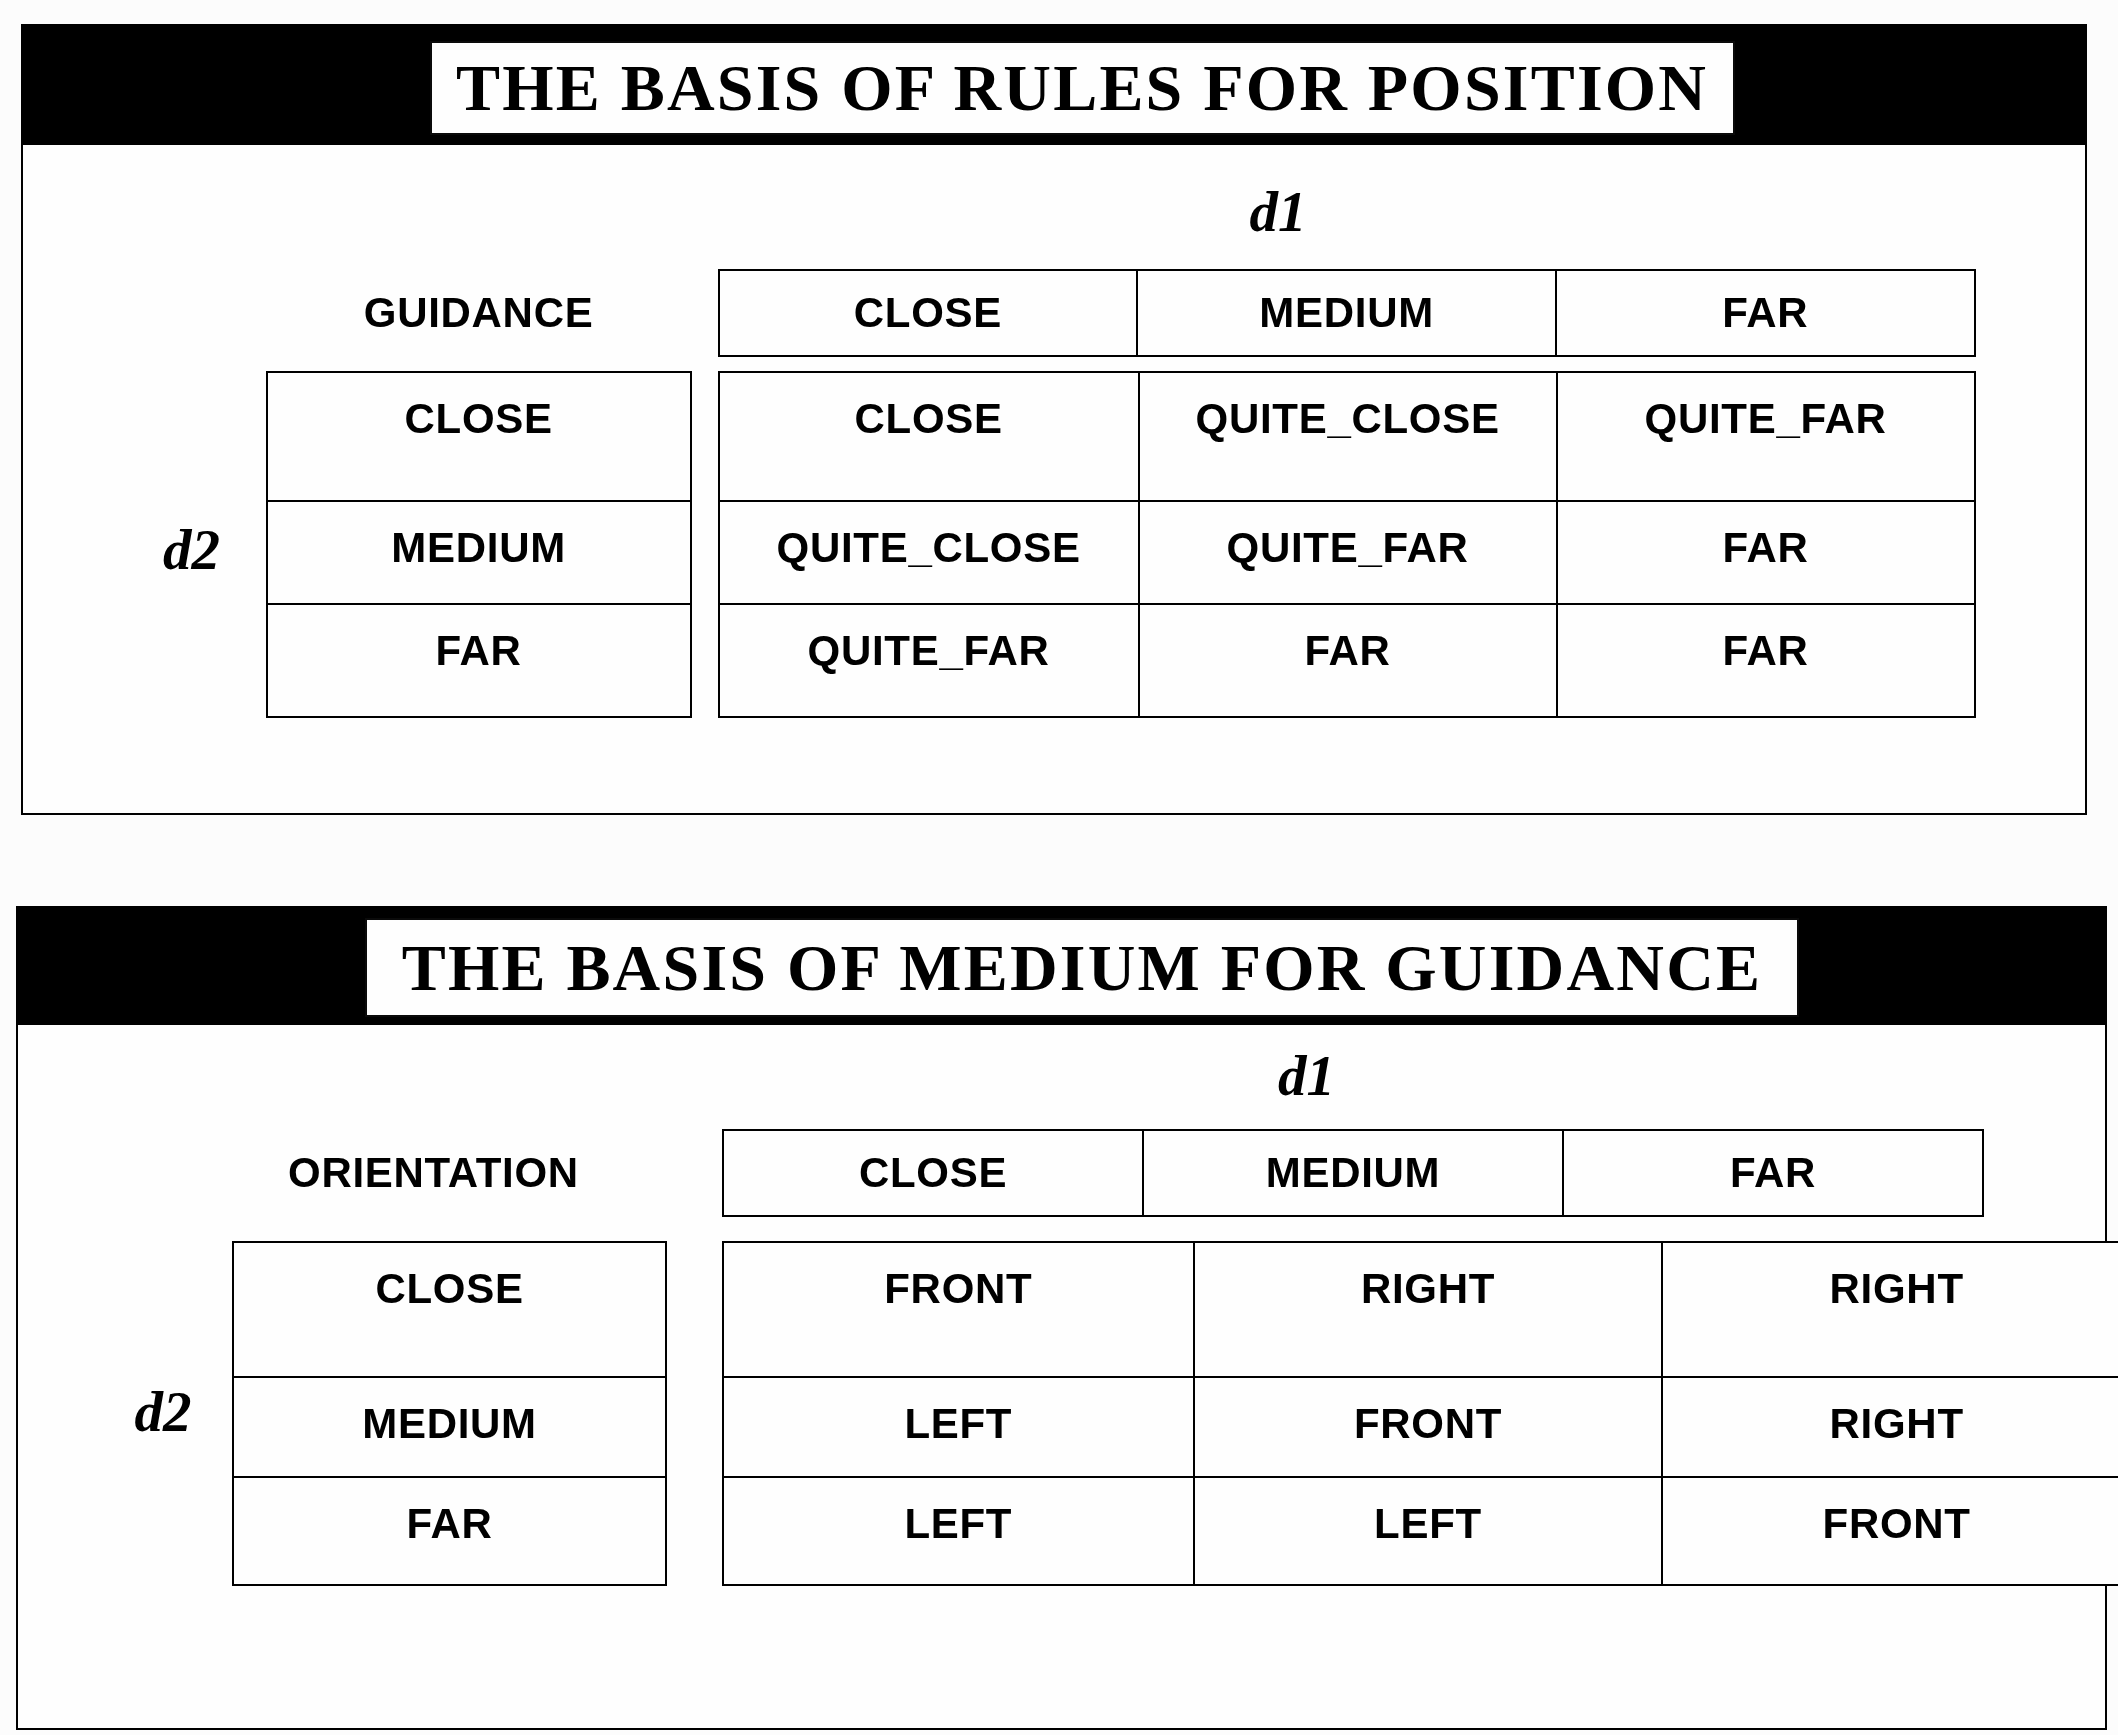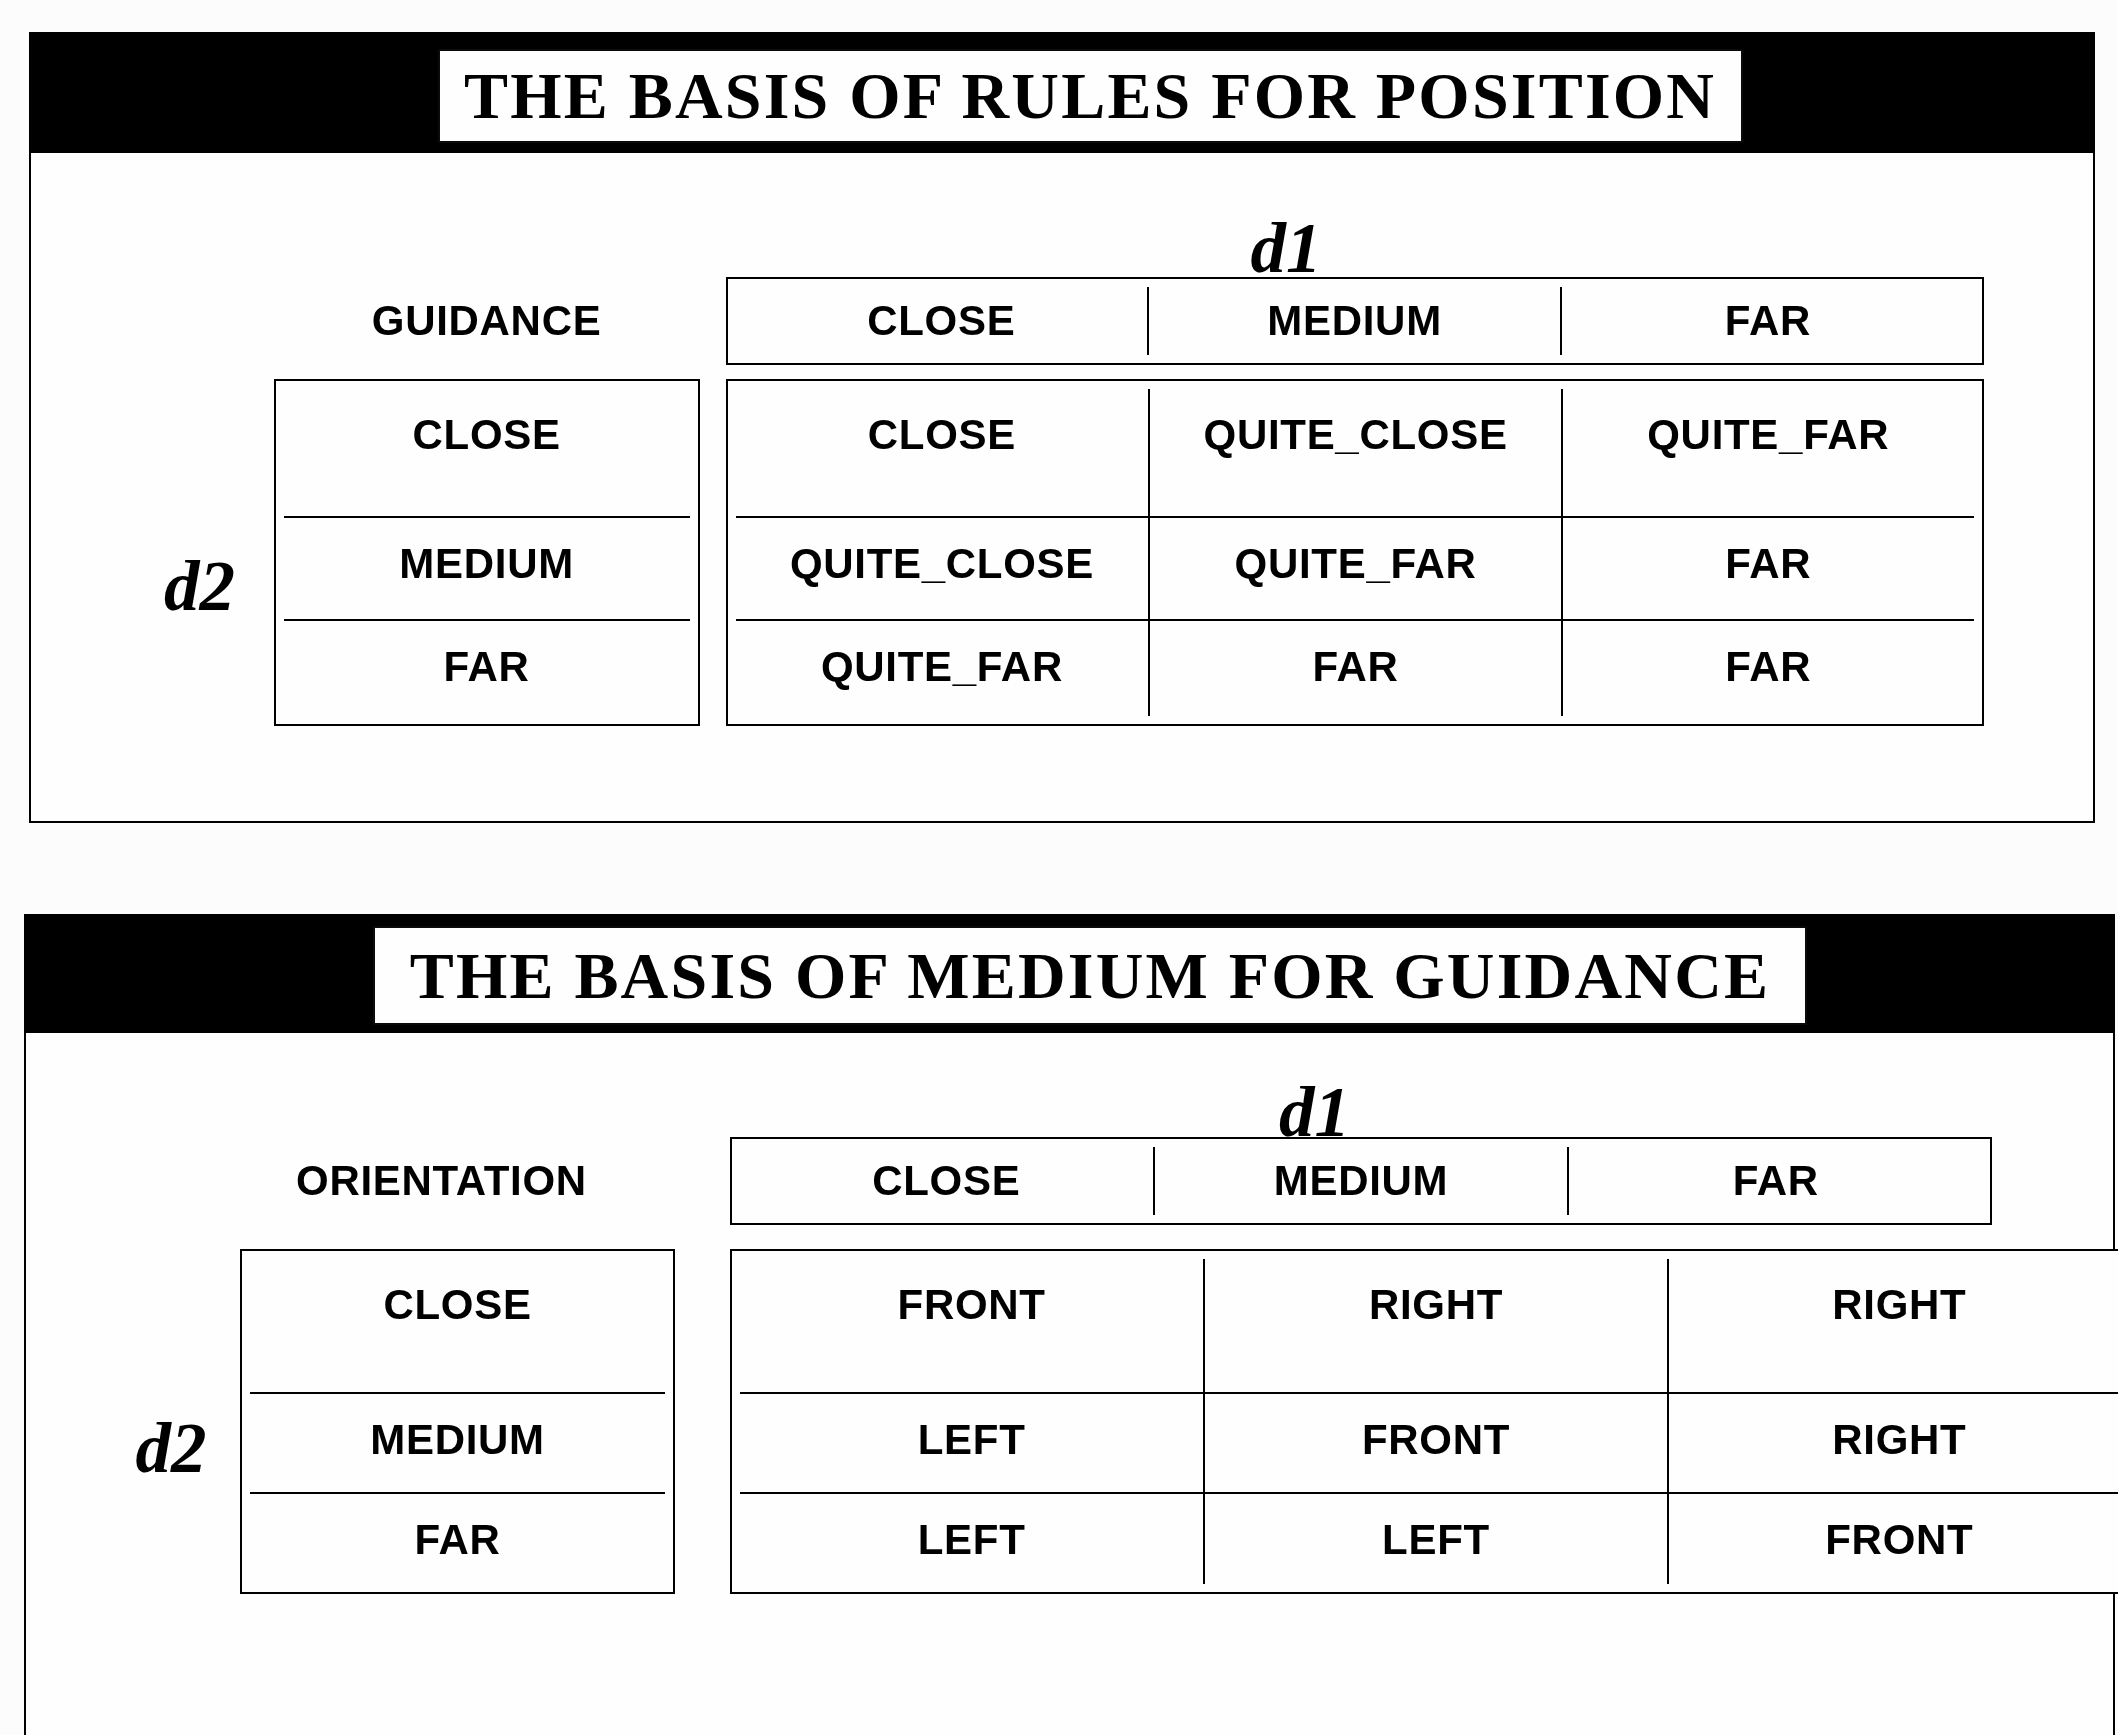--- a/index.html
+++ b/index.html
@@ -1,15 +1,15 @@
 <!DOCTYPE html>
 <html style="font-size:11.8px"><head>
 <meta charset="utf-8">
 <style>
-  * { margin: 0; padding: 8px; box-sizing: border-box; }
+  * { margin: 0; padding: 0; box-sizing: border-box; }
   html, body {
     width: 2119px; height: 1736px;
     background: #fcfcfc;
     font-family: "Liberation Sans", sans-serif;
     position: relative;
     overflow: hidden;
   }
   .panel {
     position: absolute;
     background: #fefefe;
@@ -40,24 +40,23 @@
   .p1 .title-box { left: 407px; top: 14.7px; width: 1305px; height: 94px; }
   .p2 .title-box { left: 347px; top: 10.3px; width: 1434px; height: 99px; }
 
   .axis-label {
     position: absolute;
     width: 221px;
     text-align: center;
     font-family: "Liberation Serif", serif;
     font-weight: bold;
     font-style: italic;
-    font-size: 71px;
+    font-size: 57px;
     line-height: 78px;
     color: #000;
-    margin-top: 20px;
   }
   .p1 .axis-d1 { left: 1145px; top: 147px; }
   .p1 .axis-d2 { left: 88px;  top: 485px; width: 162px; }
   .p2 .axis-d1 { left: 1178px; top: 129px; }
   .p2 .axis-d2 { left: 64px;   top: 465px; width: 162px; }
 
   .corner-label {
     position: absolute;
     display: flex; align-items: center; justify-content: center;
     font-weight: bold;

